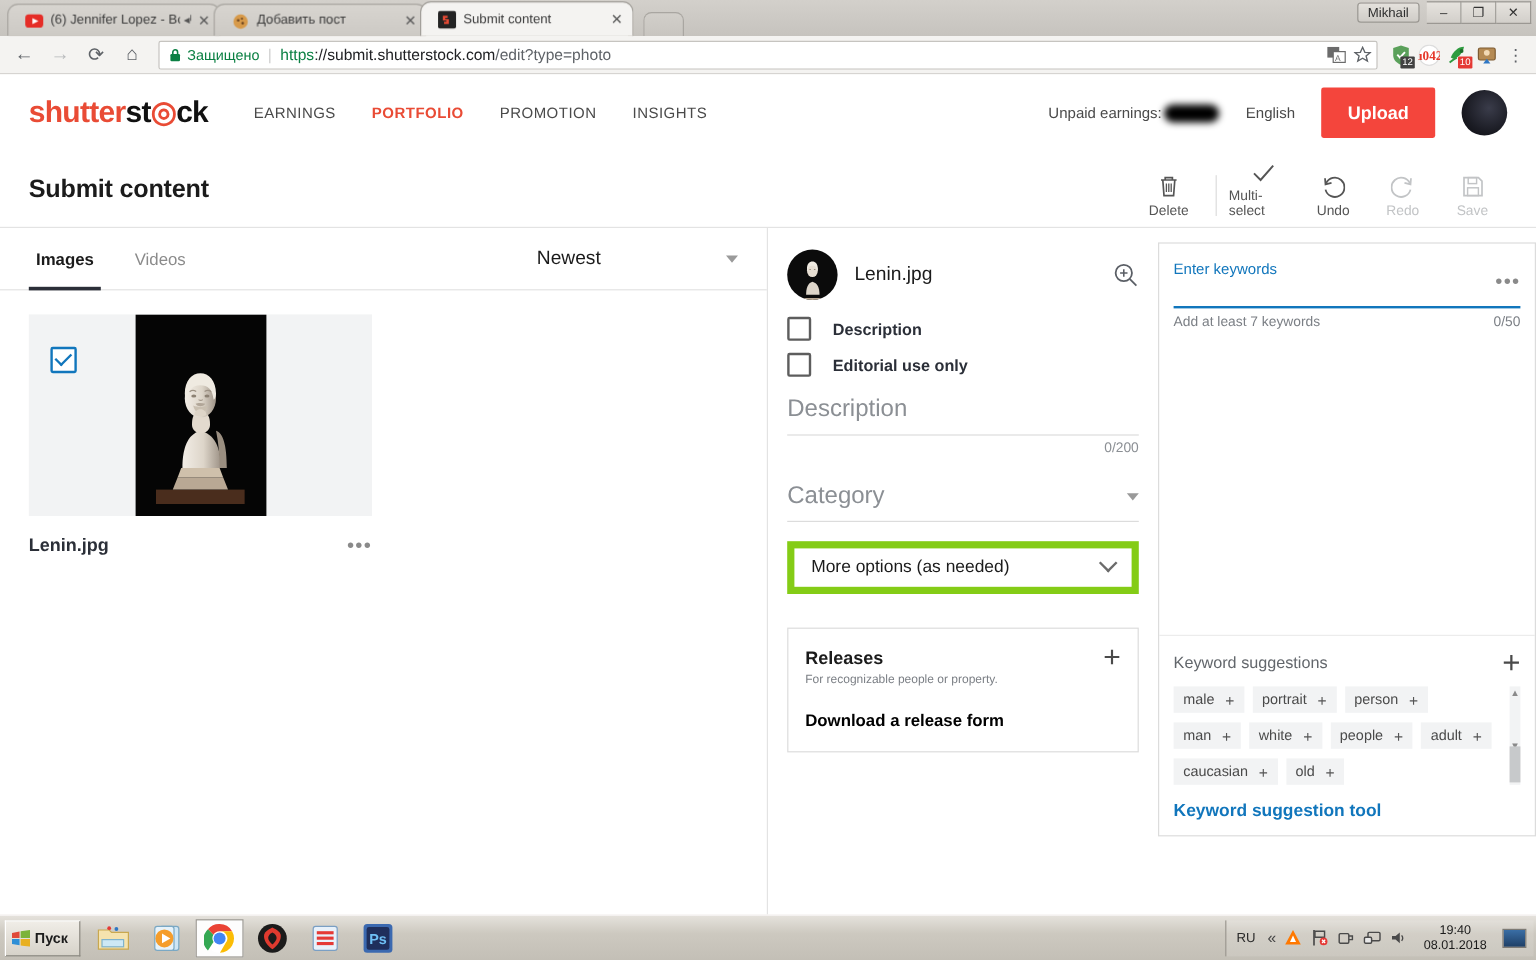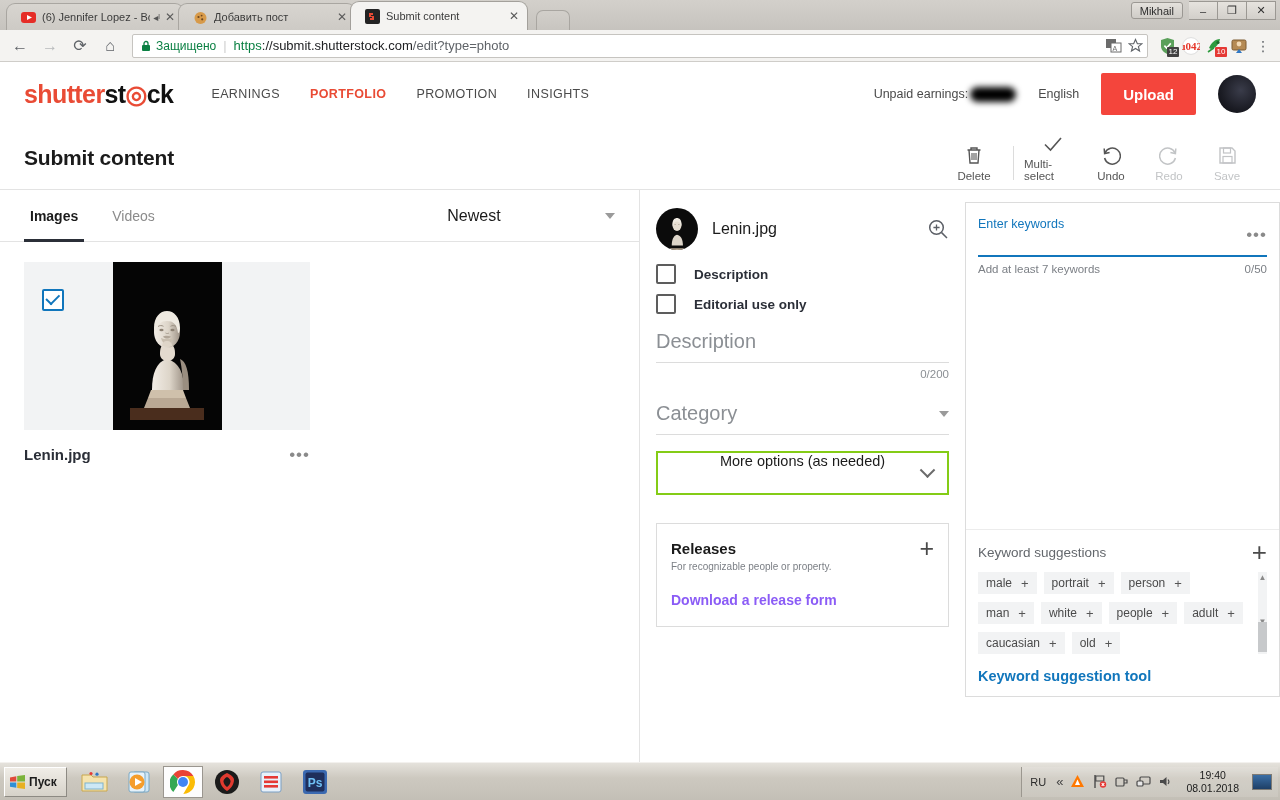--- a/index.html
+++ b/index.html
@@ -173,32 +173,32 @@
   .chklabel { font-size: 13.5px; color: #2b2f38; margin-left: 18px; font-weight: bold; }
 
   .field { margin-top: 16px; }
   .field-label { font-size: 20px; color: #8b8f94; padding-bottom: 9px; }
   .field-underline { height: 1px; background: #dcdcdc; }
   .field-counter { font-size: 11.5px; color: #8b8f94; text-align: right; padding-top: 5px; }
   .field-row { display: flex; align-items: center; }
   .field-row .caret { margin-left: auto; }
 
   .moreopts {
-    margin-top: 16px; height: 44px; border: 2px solid #84cc16; display: flex; align-items: center;
-    padding: 0 14px; font-size: 14.5px; color: #1b1b1b; cursor: pointer; flex-direction: column;
+    margin-top: 16px; height: 44px; border: 6px solid #84cc16; display: flex; align-items: center;
+    padding: 0 14px; font-size: 14.5px; color: #1b1b1b; cursor: pointer;
   }
   .chevron { margin-left: auto; width: 11px; height: 11px; border-right: 2px solid #6b6b6b;
              border-bottom: 2px solid #6b6b6b; transform: rotate(45deg) translate(-3px,-3px); }
 
   .releases { margin-top: 28px; border: 1px solid #dcdcdc; padding: 16px 14px 18px 14px; }
   .rel-head { display: flex; align-items: flex-start; }
   .rel-title { font-size: 15px; font-weight: bold; color: #1b1b1b; }
   .rel-sub { font-size: 10px; color: #7b7f85; margin-top: 4px; }
   .plus { margin-left: auto; font-size: 25px; color: #4a4a4a; line-height: 16px; font-weight: 300; cursor:pointer;}
-  .rel-link { display: block; margin-top: 20px; font-size: 14px; font-weight: bold; color: #8b5cf6; text-decoration: none; }
+  .rel-link { display: block; margin-top: 20px; font-size: 14px; font-weight: bold; color: #000000; text-decoration: none; }
 
   
   .kwbox { border: 1px solid #dcdcdc; height: 495px; margin-top: 12px; display: flex; flex-direction: column; }
   .kw-enter { padding: 14px 12px 0 12px; }
   .kw-enter-row { display: flex; align-items: flex-start; }
   .kw-enter-label { font-size: 12.5px; color: #1176bc; flex: 1 1 auto; }
   .kw-dots { color: #8a8a8a; font-size: 17px; letter-spacing: 1px; line-height: 8px; padding-top: 14px; cursor:pointer;}
   .kw-underline { height: 2px; background: #1176bc; margin-top: 16px; }
   .kw-meta { display: flex; font-size: 11.5px; color: #7b7f85; padding-top: 6px; }
   .kw-meta .cnt { margin-left: auto; }

